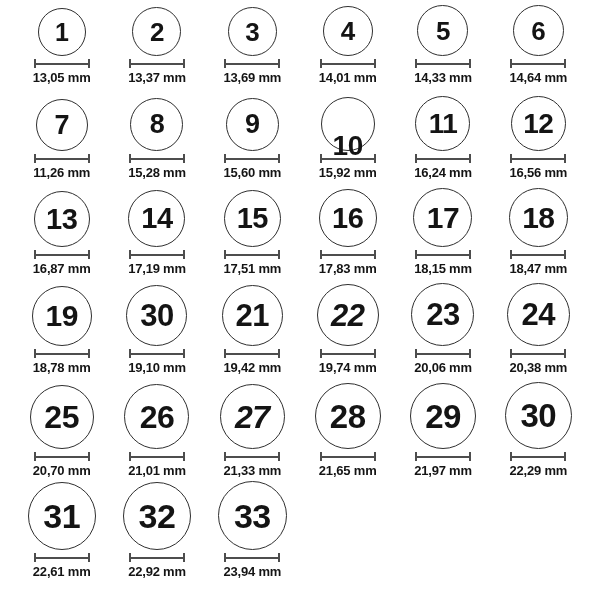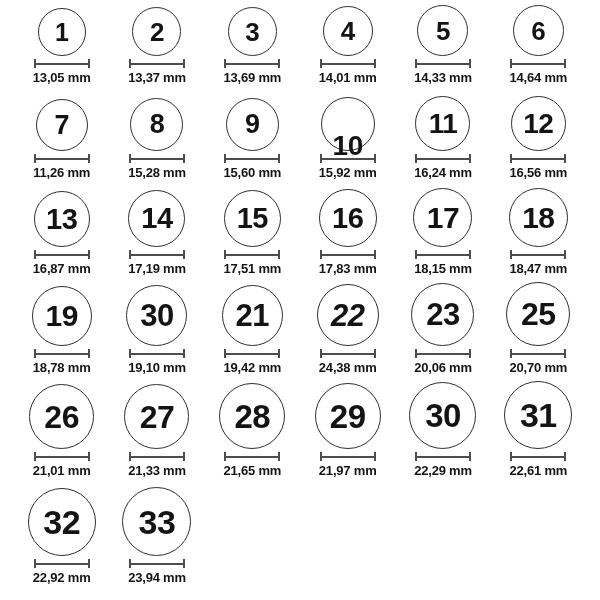--- a/index.html
+++ b/index.html
@@ -21,21 +21,21 @@
     grid-template-rows: 94px 95px 96px 99px 103px 113px;
   }
   .cell {
     display: flex;
     flex-direction: column;
     align-items: center;
     justify-content: flex-end;
     padding-bottom: 8px;
   }
   
-  .cell:nth-child(n+31) { padding-bottom: 14px; }
+  .cell:nth-child(n+31) { padding-bottom: 20px; }
   .circle {
     box-sizing: border-box;
     border: 1.6px solid var(--circle-stroke, #2f2f2f);
     border-radius: 50%;
     background: var(--background, #ffffff);
     display: flex;
     align-items: center;
     justify-content: center;
     margin-bottom: 3px;
     flex: 0 0 auto;
@@ -244,50 +244,57 @@
     </div>
     <div class="dim"></div>
     <div class="label">19,42 mm</div>
   </div>
 
   <div class="cell">
     <div class="circle" style="height: 62px; width: 62px; font-style: italic;">
       <span class="num" style="font-size: 31px;">22</span>
     </div>
     <div class="dim"></div>
-    <div class="label">24,38 mm</div>
+    <div class="label">19,74 mm</div>
   </div>
 
   <div class="cell">
     <div class="circle" style="height: 63px; width: 63px; align-items: center;">
       <span class="num" style="font-size: 31px;">23</span>
     </div>
     <div class="dim"></div>
     <div class="label">20,06 mm</div>
   </div>
 
+  <div class="cell">
+    <div class="circle" style="height: 63px; width: 63px;">
+      <span class="num" style="font-size: 31px;">24</span>
+    </div>
+    <div class="dim"></div>
+    <div class="label">20,38 mm</div>
+  </div>
 
   <div class="cell">
     <div class="circle" style="height: 64px; width: 64px;">
       <span class="num" style="font-size: 32px;">25</span>
     </div>
     <div class="dim"></div>
     <div class="label">20,70 mm</div>
   </div>
 
   <div class="cell">
     <div class="circle" style="height: 65px; width: 65px;">
       <span class="num" style="font-size: 32px;">26</span>
     </div>
     <div class="dim"></div>
     <div class="label">21,01 mm</div>
   </div>
 
   <div class="cell">
-    <div class="circle" style="height: 65px; width: 65px;">
+    <div class="circle" style="height: 65px; width: 65px; font-style: italic;">
       <span class="num" style="font-size: 32px;">27</span>
     </div>
     <div class="dim"></div>
     <div class="label">21,33 mm</div>
   </div>
 
   <div class="cell">
     <div class="circle" style="height: 66px; width: 66px;">
       <span class="num" style="font-size: 33px;">28</span>
     </div>

